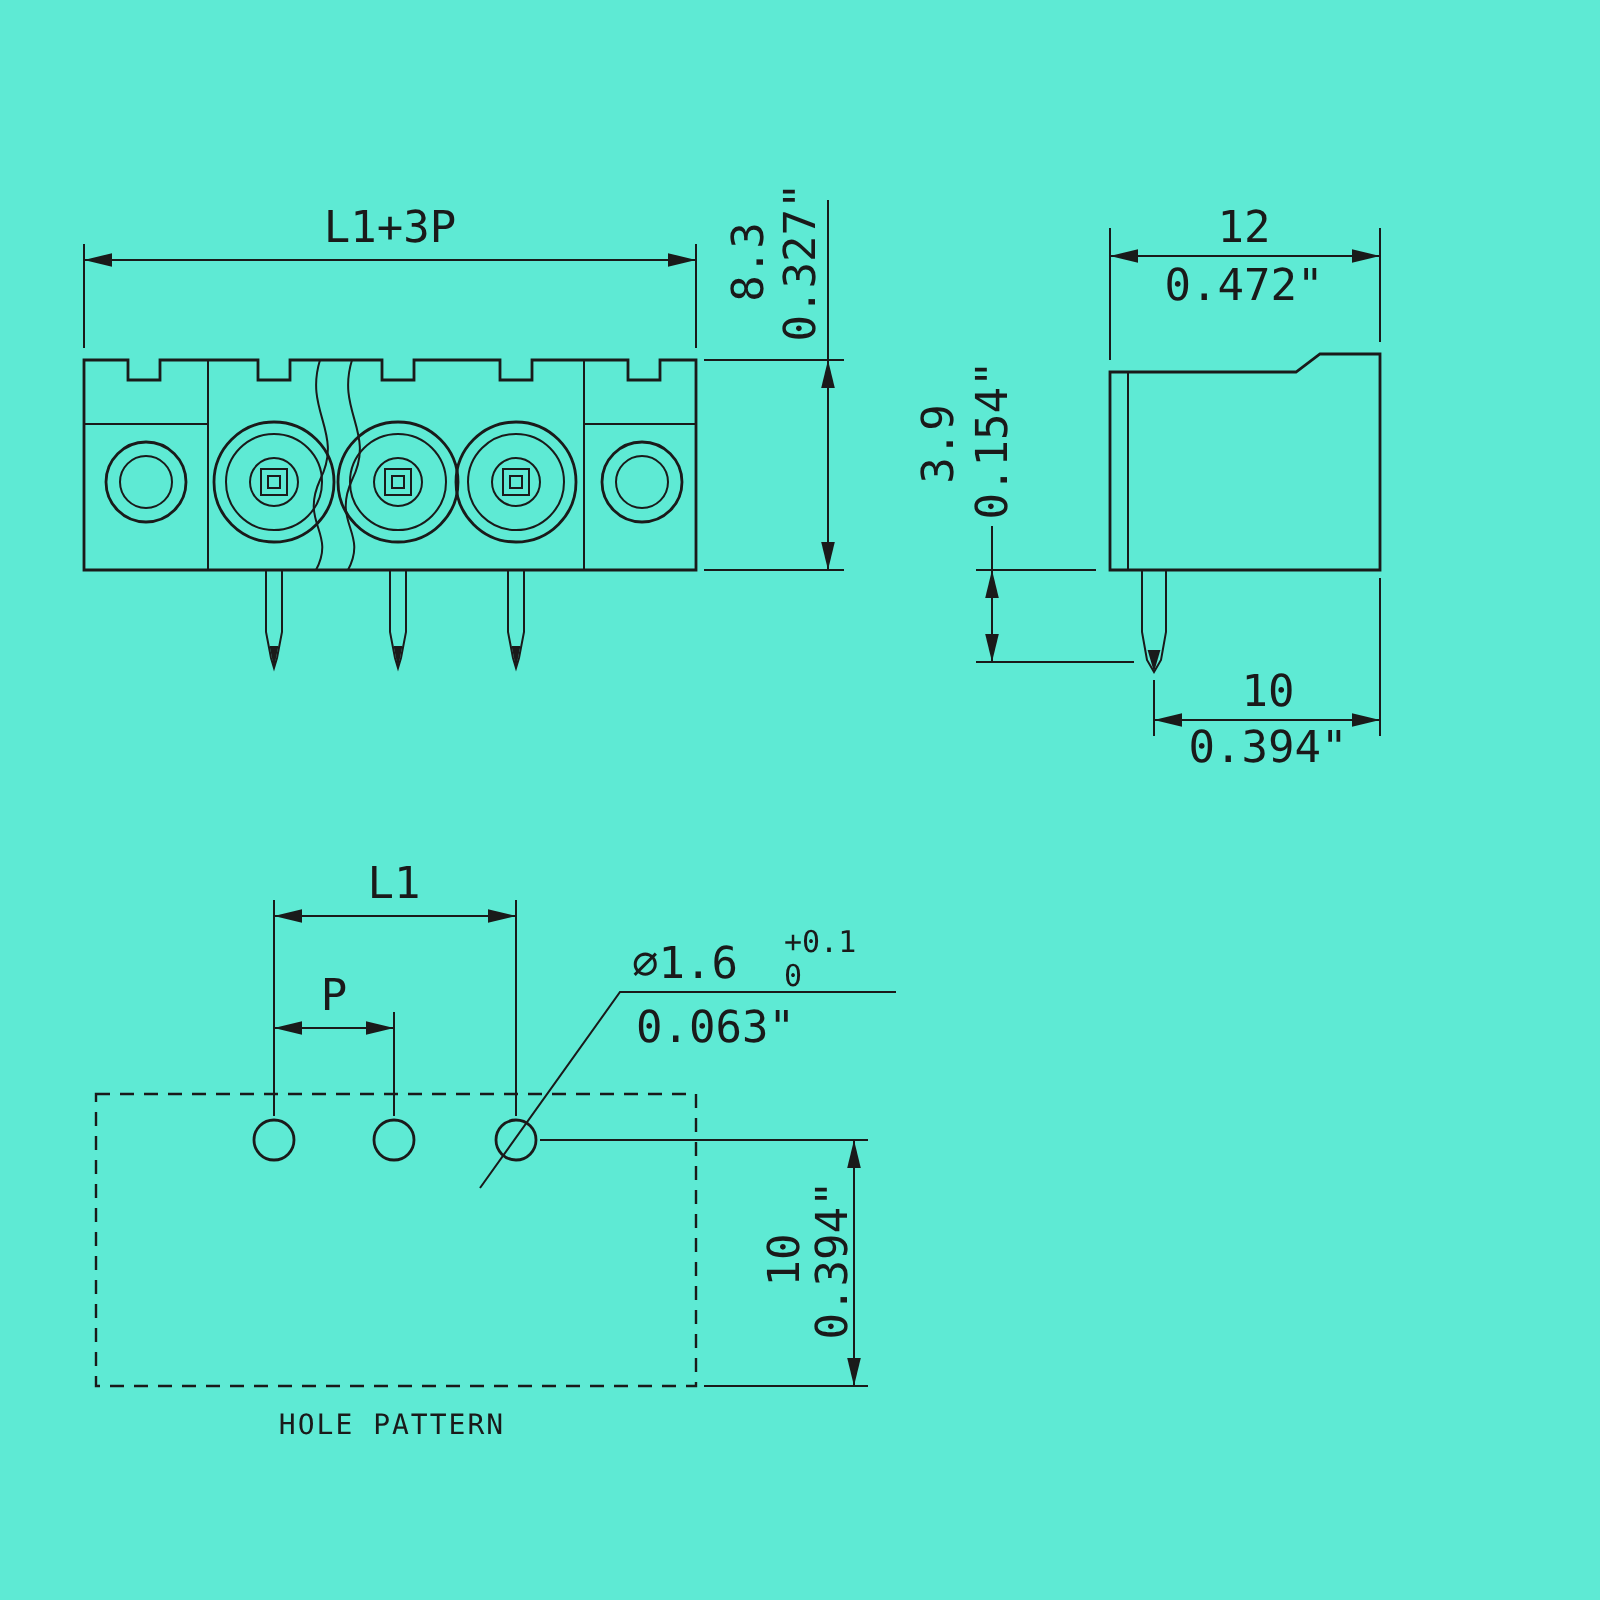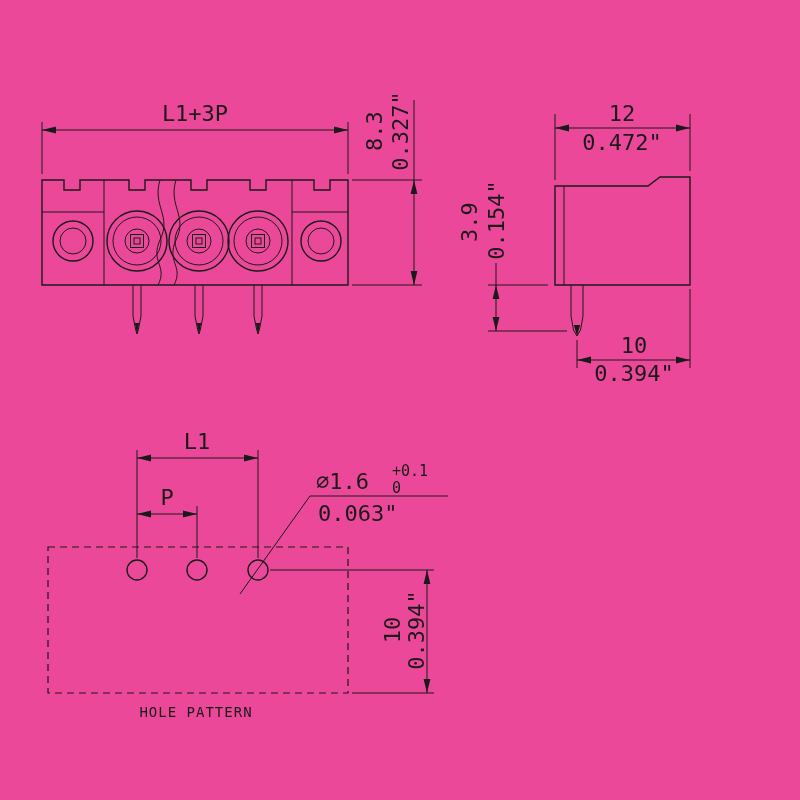--- a/index.html
+++ b/index.html
@@ -1,16 +1,16 @@
 <!DOCTYPE html>
 <html><head>
 <meta charset="utf-8">
 <style>
   html,body{margin:0;padding:0;background:#ffffff;}
-  .page{width:800px;height:800px;background:#ec4899;position:relative;overflow:hidden;}
+  .page{width:800px;height:800px;background:#5eead4;position:relative;overflow:hidden;}
   svg{display:block;}
   .outline{fill:none;stroke:#1a1a1a;stroke-width:1.4;}
   .thin{fill:none;stroke:#1a1a1a;stroke-width:1;}
   .dim{fill:none;stroke:#1a1a1a;stroke-width:1;}
   .dashed{fill:none;stroke:#1a1a1a;stroke-width:1.2;stroke-dasharray:7 5;}
   .solid{fill:#1a1a1a;stroke:none;}
   text{font-family:"DejaVu Sans Mono", monospace;fill:#1a1a1a;}
   .t22{font-size:22px;}
   .t15{font-size:15px;}
   .t14{font-size:14px;letter-spacing:1px;}

